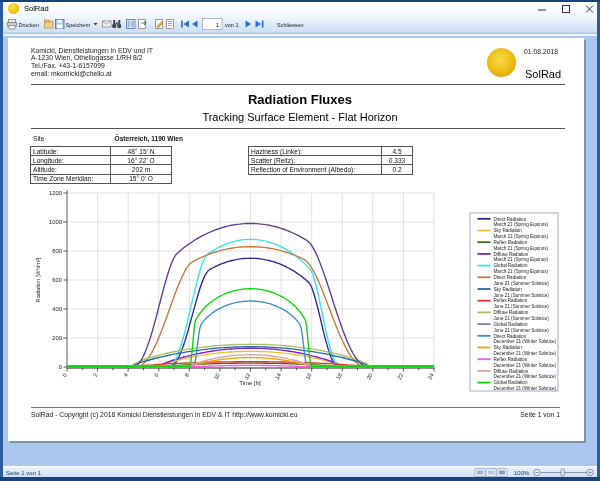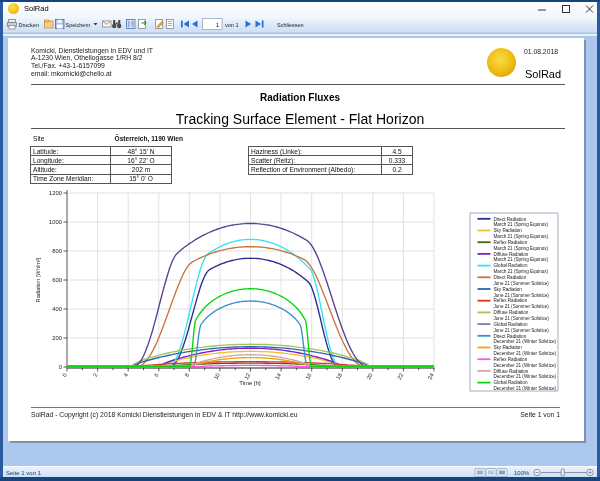--- a/index.html
+++ b/index.html
@@ -106,22 +106,22 @@
 Komicki, Dienstleistungen in EDV und IT<br>
 A-1230 Wien, Othellogasse 1/RH 8/2<br>
 Tel./Fax. +43-1-6157099<br>
 email: mkomicki@chello.at
 </div>
 <div class="abs" style="right:42px;top:48px;font-size:6.8px;color:#1a1a1a">01.08.2018</div>
 <div class="abs" style="left:487px;top:48px;width:29px;height:29px;border-radius:50%;background:radial-gradient(circle at 45% 40%,#fadc48,#eeba10 55%,#d49e08 85%,#c28f06)"></div>
 <div class="abs" style="left:525px;top:67.5px;font-size:11px;color:#000">SolRad</div>
 <div class="abs" style="left:31px;top:84px;width:534px;height:1px;background:#555"></div>
 
-<div class="abs" style="left:0;top:92px;width:600px;text-align:center;font-size:10px;font-weight:bold;color:#000">Radiation Fluxes</div>
-<div class="abs" style="left:0;top:111px;width:600px;text-align:center;font-size:14px;color:#000">Tracking Surface Element - Flat Horizon</div>
+<div class="abs" style="left:0;top:92px;width:600px;text-align:center;font-size:13px;font-weight:bold;color:#000">Radiation Fluxes</div>
+<div class="abs" style="left:0;top:111px;width:600px;text-align:center;font-size:11px;color:#000">Tracking Surface Element - Flat Horizon</div>
 
 <div class="abs" style="left:31px;top:128px;width:534px;height:1px;background:#555"></div>
 <div class="abs" style="left:33px;top:134.5px;font-size:6.6px;color:#111">Site</div>
 <div class="abs" style="left:30px;top:134.5px;width:153px;text-align:right;font-size:6.6px;font-weight:bold;color:#111">Österreich, 1190 Wien</div>
 
 <table class="abs" style="left:30px;top:146px;width:142px;border-collapse:collapse;font-size:6.6px;color:#111" cellspacing="0">
 <tbody>
       <tr>
         <td style="border:0.7px solid #555;height:9.2px;padding:0 0 0 2px">Latitude:</td>
         <td style="border:0.7px solid #555;width:61px;text-align:center">48° 15' N</td>

